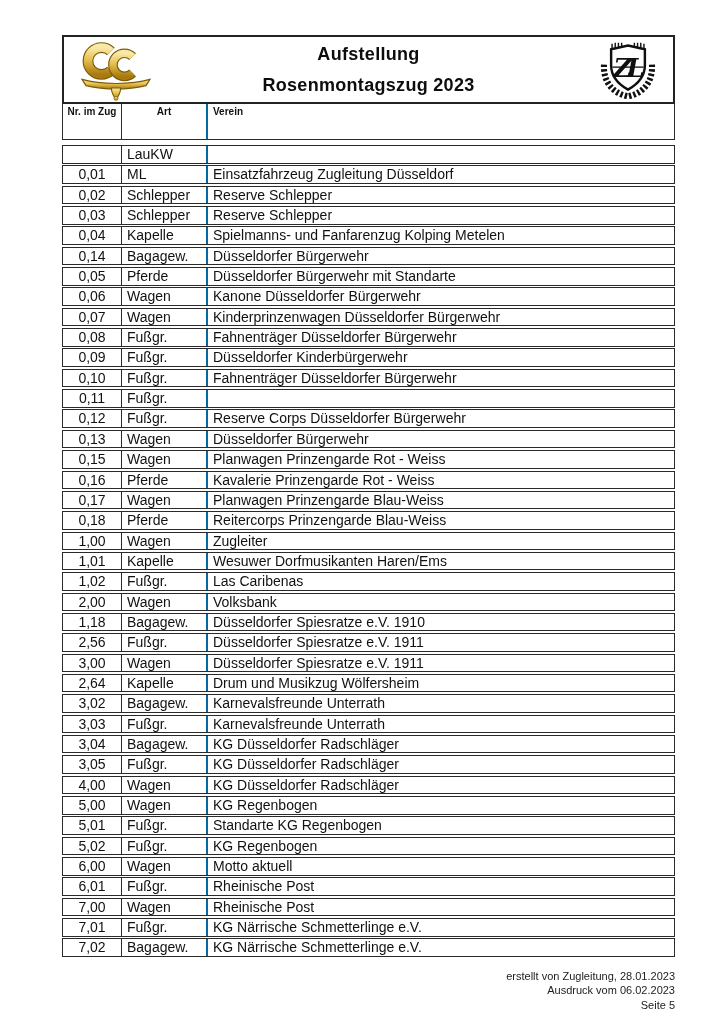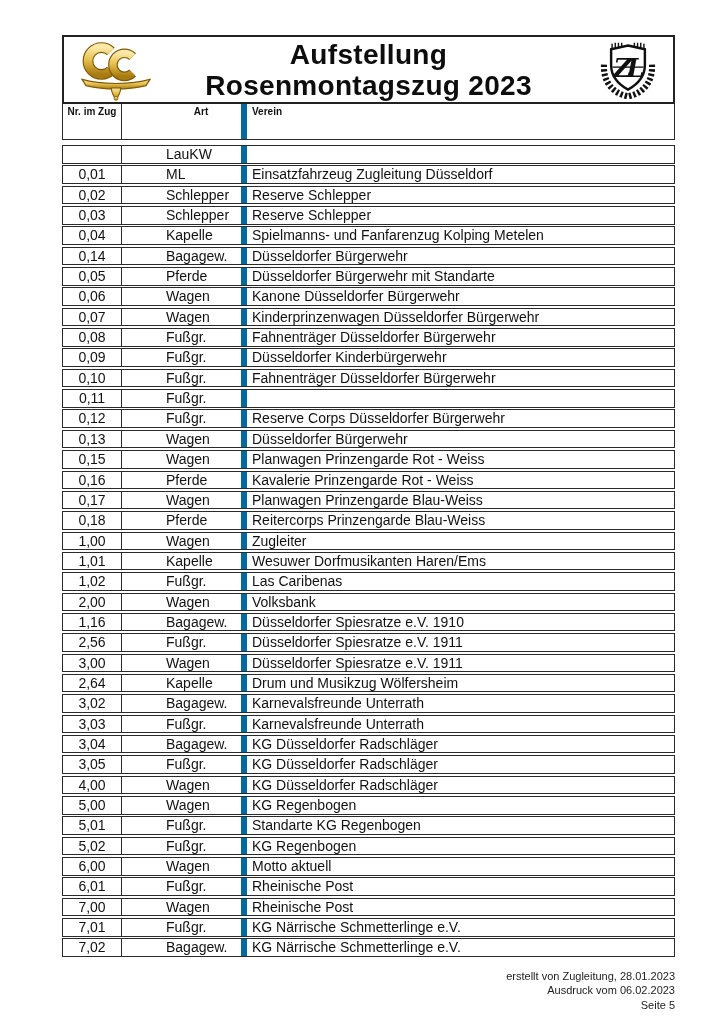--- a/index.html
+++ b/index.html
@@ -23,21 +23,21 @@
     position: relative;
     height: 69px;
     border: 2px solid #222;
     display: flex;
     align-items: center;
     justify-content: center;
   }
   .title-text {
     text-align: center;
     font-weight: bold;
-    font-size: 28px;
+    font-size: 18px;
     line-height: 31px;
     letter-spacing: .3px;
     color: #0d0d0d;
   }
   .logo-cc {
     position: absolute;
     left: 13px;
     top: 4px;
     width: 78px;
     height: 60px;
@@ -54,21 +54,21 @@
     display: flex;
     height: 37px;
     border: 1px solid #2a2a2a;
     margin-top: -1px;
     font-weight: bold;
     font-size: 10px;
   }
   .thead .c1, .thead .c2 { padding-top: 2px; text-align: center; }
   .thead .c3 { padding: 2px 0 0 5px; }
   .c1 { width: 59px; border-right: 1px solid #2a2a2a; }
-  .c2 { width: 86px; border-right: 6px solid #0369a1; margin-left: 39px; }
+  .c2 { width: 86px; border-right: 2px solid #0369a1; }
   .c3 { flex: 1; }
   .rows { margin-top: 5px; }
   .row {
     display: flex;
     height: 18.5px;
     border: 1px solid #2a2a2a;
     margin-bottom: 1.85px;
     font-size: 14px;
     line-height: 16.2px;
     white-space: nowrap;
@@ -278,21 +278,21 @@
     <div class="c3">Las Caribenas</div>
   </div>
 
   <div class="row">
     <div class="c1">2,00</div>
     <div class="c2">Wagen</div>
     <div class="c3">Volksbank</div>
   </div>
 
   <div class="row">
-    <div class="c1">1,16</div>
+    <div class="c1">1,18</div>
     <div class="c2">Bagagew.</div>
     <div class="c3">Düsseldorfer Spiesratze e.V. 1910</div>
   </div>
 
   <div class="row">
     <div class="c1">2,56</div>
     <div class="c2">Fußgr.</div>
     <div class="c3">Düsseldorfer Spiesratze e.V. 1911</div>
   </div>
 

